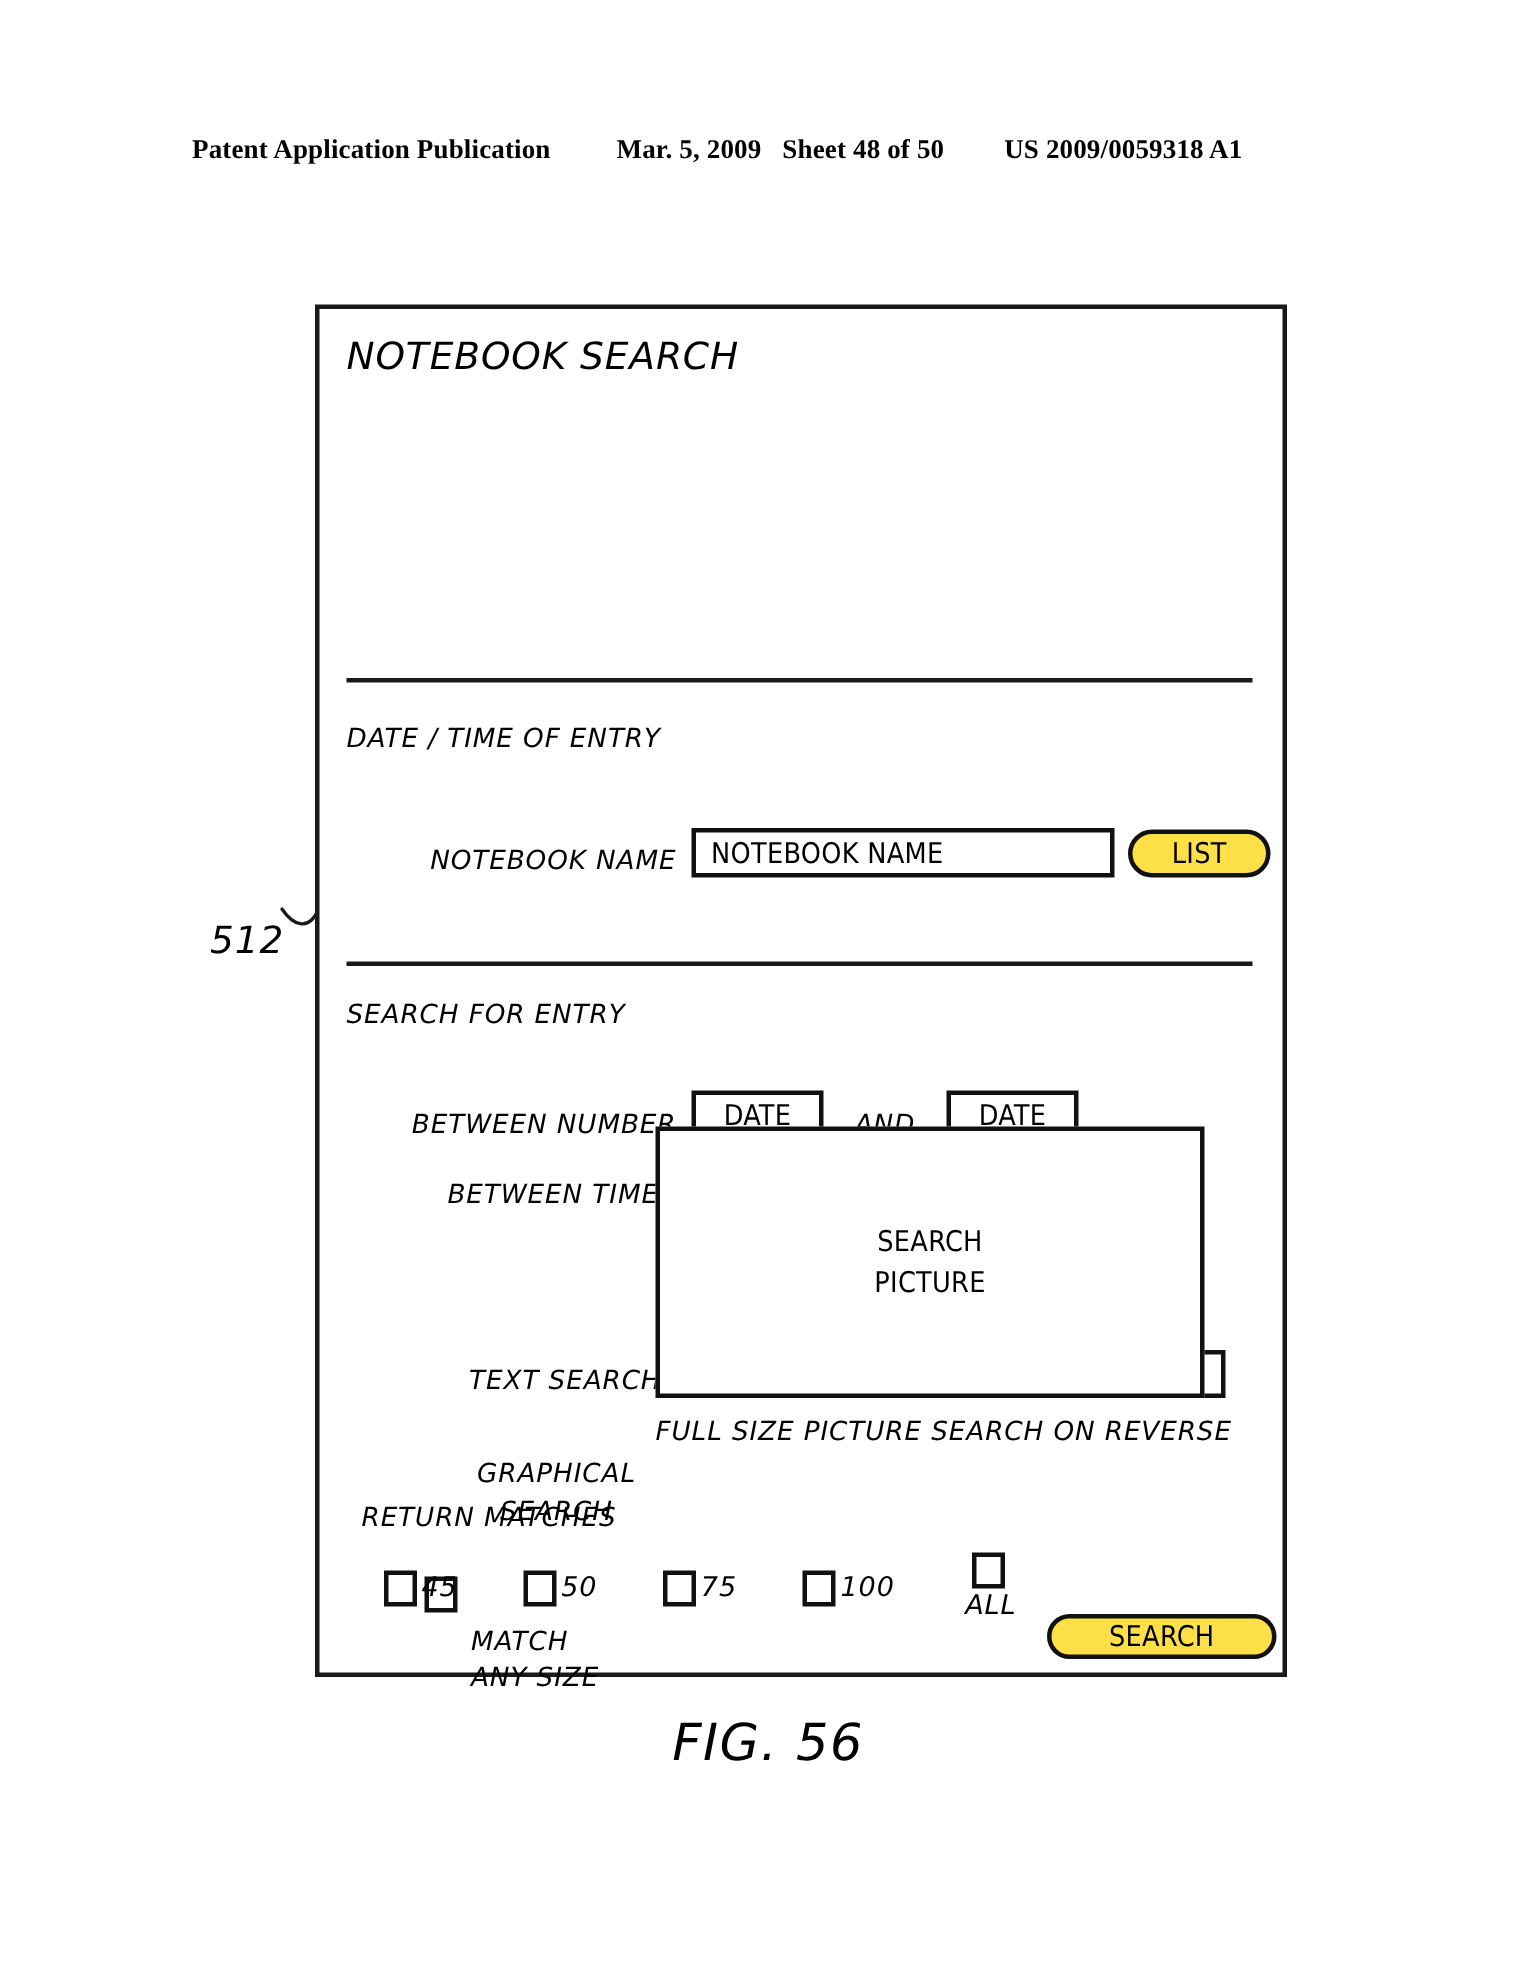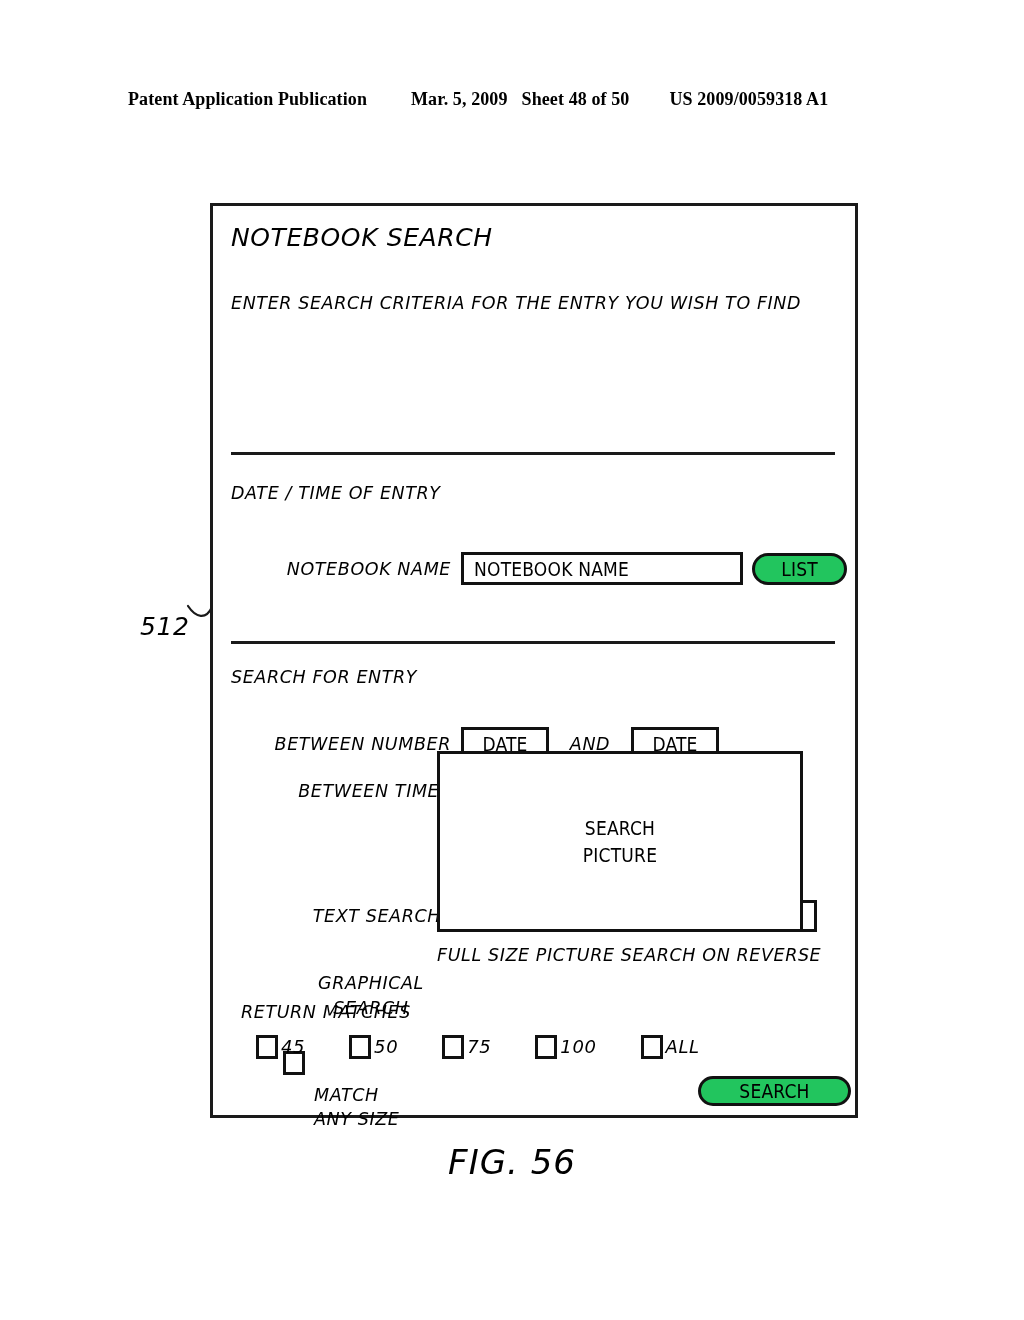--- a/index.html
+++ b/index.html
@@ -77,21 +77,21 @@
     left: 18px;
     top: 86px;
     font-size: 17.5px;
     line-height: 22px;
   }
 
   
   .field-row {
     position: absolute;
     display: flex;
-    align-items: center;
+    align-items: flex-end;
   }
   .field-label {
     font-size: 17.5px;
     line-height: 22px;
     text-align: right;
     white-space: nowrap;
   }
   .section-heading {
     position: absolute;
     font-size: 17.5px;
@@ -112,21 +112,21 @@
     white-space: nowrap;
   }
   .box-field.center { justify-content: center; }
   .box-field.left   { justify-content: flex-start; padding-left: 10px; }
 
   
   .pill-btn {
     border: 3px solid #111111;
     border-radius: 999px;
     box-sizing: border-box;
-    background: #22c55e;
+    background: #fde047;
     display: flex;
     align-items: center;
     justify-content: center;
     font-size: 19px;
     line-height: 20px;
     white-space: nowrap;
   }
 
   
   .divider {
@@ -239,21 +239,21 @@
     left: 43px;
     top: 829px;
     display: flex;
     align-items: center;
   }
   #row-return-matches .cb-group {
     display: flex;
     align-items: center;
     margin-right: 44px;
   }
-  #row-return-matches .cb-group:last-child { margin-right: 0; }
+  #row-return-matches .cb-group:last-child { margin-right: 0; flex-direction: column; }
   #row-return-matches .cb-label {
     margin-left: 3px;
     font-size: 18px;
     line-height: 24px;
     white-space: nowrap;
   }
 
   #btn-search {
     position: absolute;
     left: 485px;
@@ -302,21 +302,20 @@
 </div>
 
 <div id="ref-callout" class="hw">512</div>
 <svg id="ref-leader" viewBox="0 0 70 50">
   <path d="M 2 26 C 10 38, 20 40, 26 27 C 32 15, 44 16, 56 28" fill="none" stroke="#1a1a1a" stroke-width="2.2" stroke-linecap="round"></path>
 </svg>
 
 <div id="device-frame">
 
   <div id="screen-title" class="hw">NOTEBOOK SEARCH</div>
-  <div id="screen-subtitle" class="hw">ENTER SEARCH CRITERIA FOR THE ENTRY YOU WISH TO FIND</div>
 
   <div class="field-row" id="row-notebook-name">
     <div class="field-label hw">NOTEBOOK NAME</div>
     <div class="box-field left hw-up" id="field-notebook-name">NOTEBOOK NAME</div>
     <div class="pill-btn hw-up" id="btn-list">LIST</div>
   </div>
 
 
   <div class="divider" id="divider-1"></div>
 

